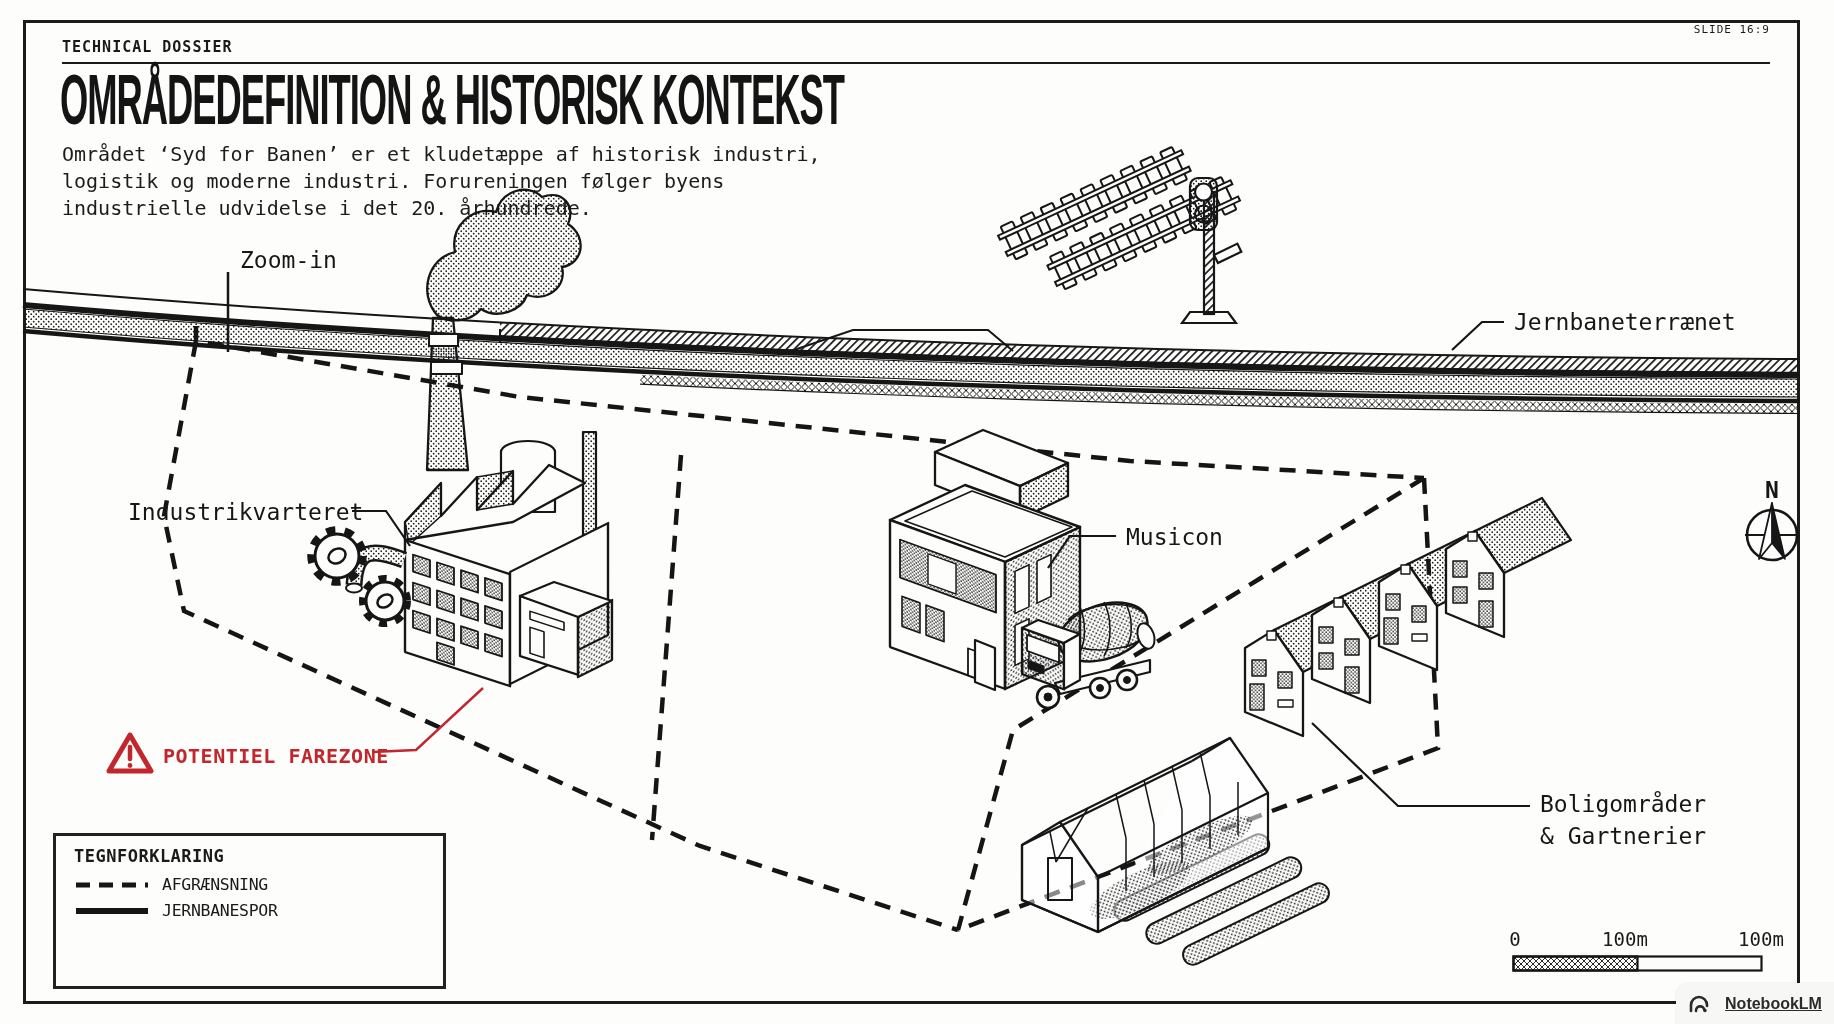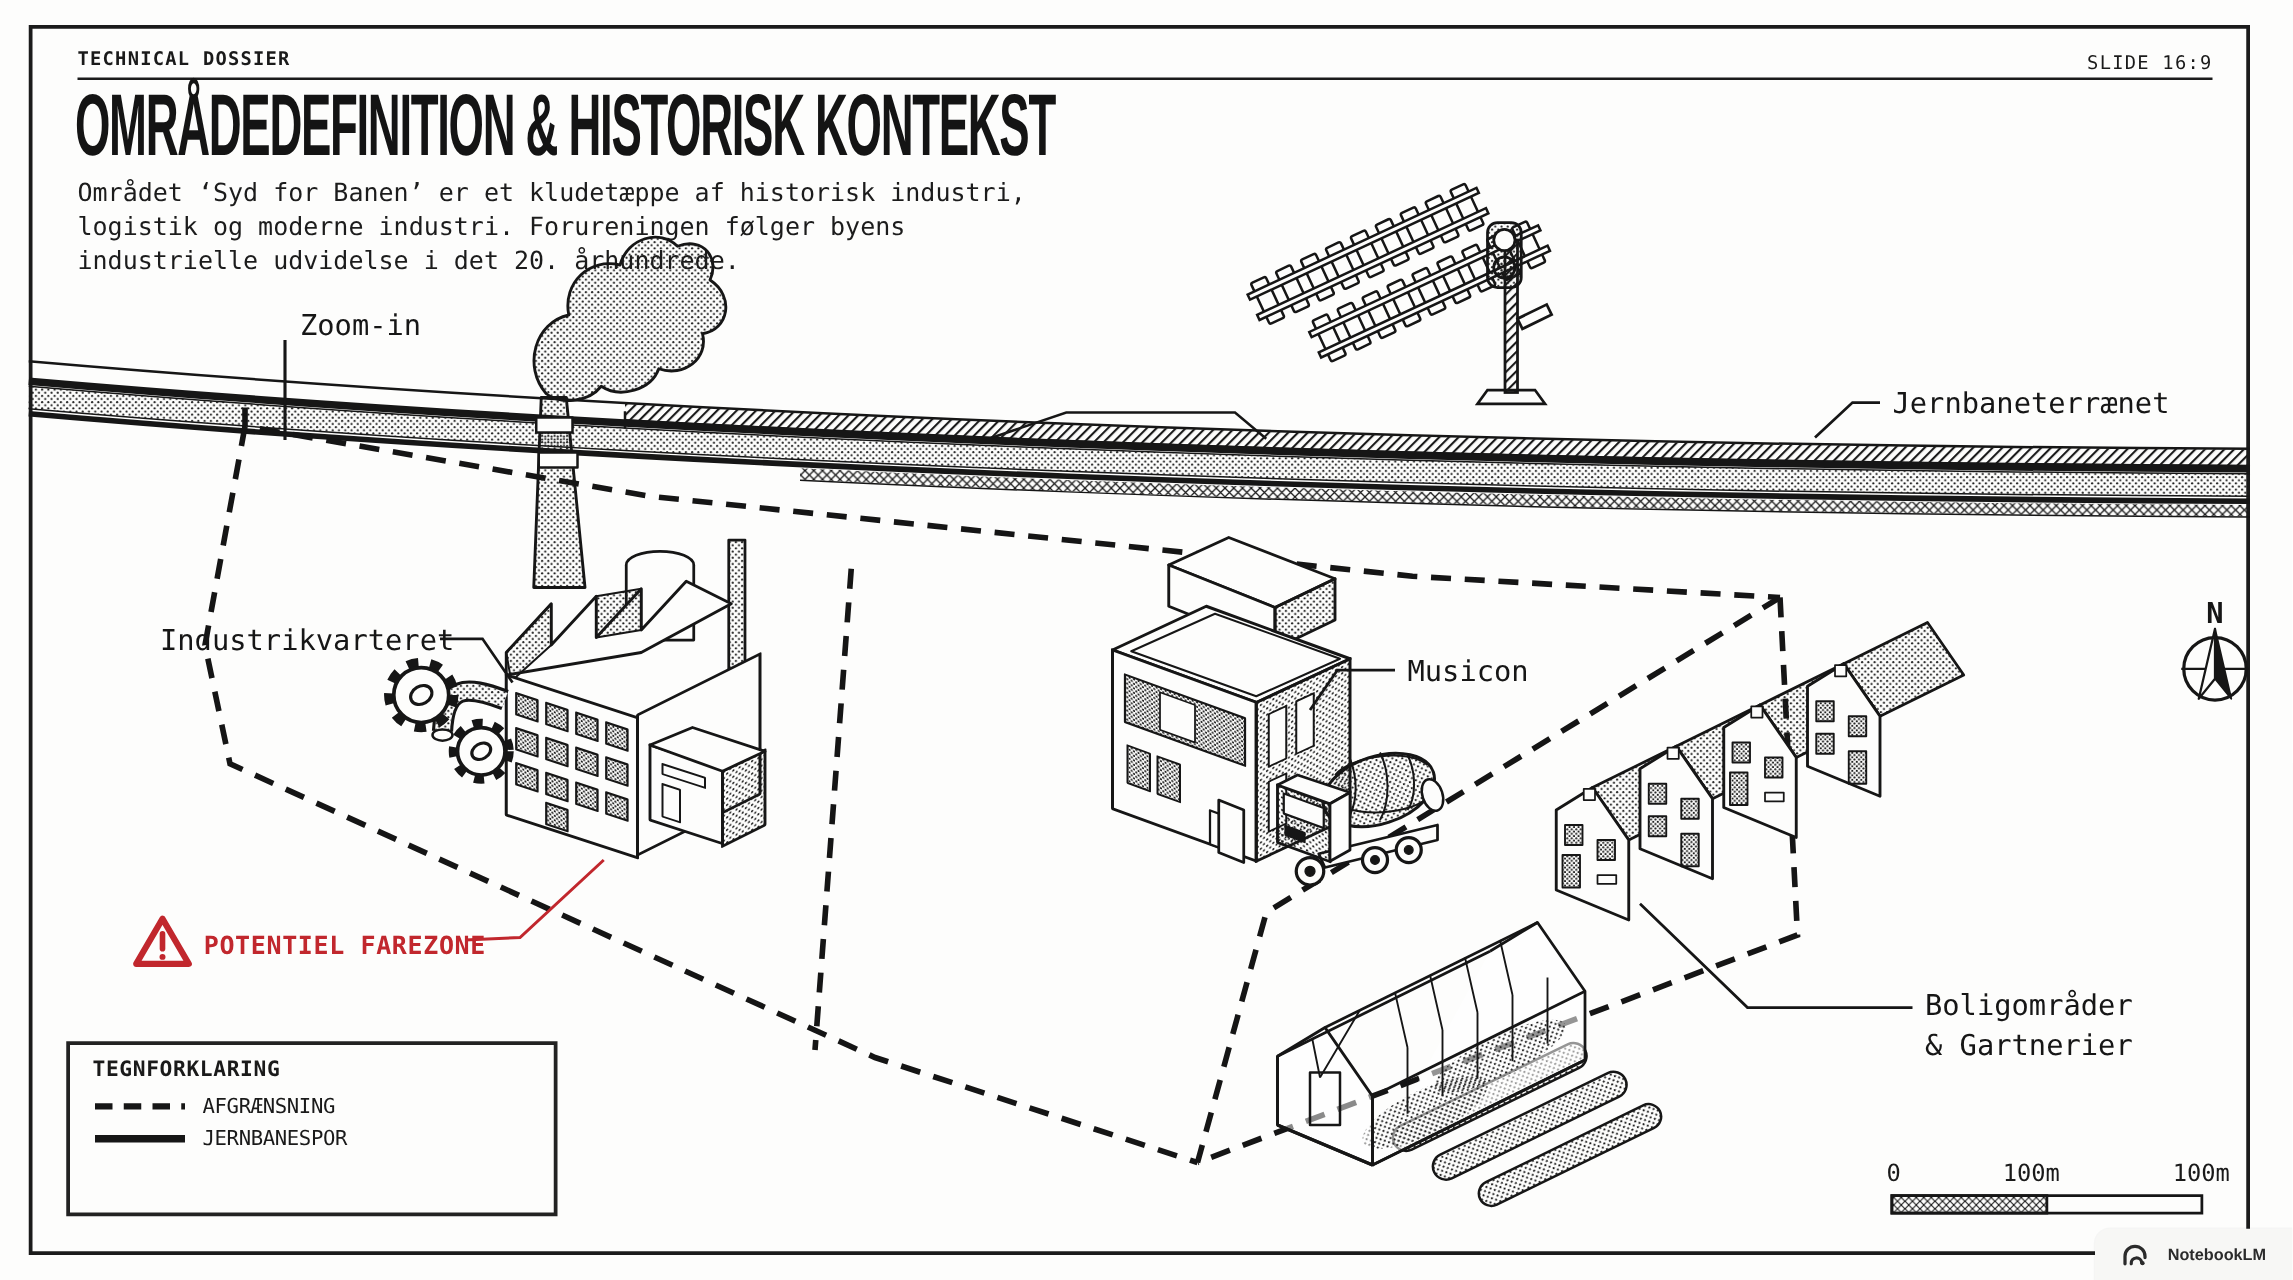--- a/index.html
+++ b/index.html
@@ -1,44 +1,44 @@
 <!DOCTYPE html>
 <html><head>
 <meta charset="utf-8">
 <style>
   html,body{margin:0;padding:0;background:#ffffff;}
   #page{position:relative;width:1834px;height:1024px;background:#fdfdfc;overflow:hidden;
         font-family:"DejaVu Sans Mono","Liberation Mono",monospace;color:#1a1a1a;}
   #frame{position:absolute;left:23px;top:20px;width:1771px;height:978px;border:3px solid #1b1b1b;background:#fdfdfc;}
   .hdr-small{position:absolute;top:38px;left:62px;font-size:15px;letter-spacing:1px;font-weight:bold;}
-  .hdr-slide{position:absolute;top:41px;right:64px;font-size:15px;letter-spacing:1px;}
+  .hdr-slide{position:absolute;top:23px;right:64px;font-size:11px;letter-spacing:1px;}
   #hdr-rule{position:absolute;top:62px;left:62px;width:1708px;height:2px;background:#1b1b1b;}
   #title{position:absolute;top:60px;left:60px;white-space:nowrap;
          font-family:"Liberation Sans","DejaVu Sans",sans-serif;font-weight:800;font-size:70px;
          letter-spacing:-2px;transform:scaleX(0.52);transform-origin:left top;color:#141414;}
   #intro{position:absolute;top:141px;left:62px;font-size:20px;line-height:27px;white-space:pre;color:#1c1c1c;}
   #mapsvg{position:absolute;left:0;top:0;}
   text.lbl{font-family:"DejaVu Sans Mono","Liberation Mono",monospace;font-size:23px;fill:#161616;}
   text.red{font-family:"DejaVu Sans Mono","Liberation Mono",monospace;font-size:20px;font-weight:bold;fill:#c1272d;letter-spacing:.5px;}
   
   #legend{position:absolute;left:53px;top:833px;width:369px;height:112px;border:3px solid #222;
-          background:#fdfdfc;padding:10px 0 12px 18px;}
+          background:#fdfdfc;padding:10px 0 28px 18px;}
   #legend .lg-title{font-size:17px;font-weight:bold;letter-spacing:.5px;margin-bottom:9px;}
   .lg-row{display:flex;align-items:center;gap:12px;margin-top:7px;}
   .lg-sym{width:76px;flex:0 0 76px;display:flex;align-items:center;}
   .lg-lab{font-size:16.5px;letter-spacing:-0.3px;}
   
   #scalebar{position:absolute;left:1512px;top:928px;width:252px;height:48px;}
   #scalebar .tick{position:absolute;top:0;font-size:19px;transform:translateX(-50%);}
   #scalebar .bar{position:absolute;top:27px;left:0;}
   
   #badge{position:absolute;right:0;bottom:0;width:158px;height:41px;background:#f7f7f5;
          border-radius:12px 0 0 0;display:flex;align-items:center;justify-content:center;gap:15px;
-         font-family:"Liberation Sans","DejaVu Sans",sans-serif;font-weight:700;font-size:13px;color:#2b2b2b;
-         box-shadow:0 0 0 1px rgba(0,0,0,0.03);}
+         font-family:"Liberation Sans","DejaVu Sans",sans-serif;font-weight:700;font-size:16px;color:#2b2b2b;
+         box-shadow:0 0 0 1px rgba(0,0,0,0.03);text-decoration:underline;}
 </style>
 </head>
 <body>
 
 <div id="page">
   <div id="frame"></div>
 
   <div class="hdr-small">TECHNICAL DOSSIER</div>
   <div class="hdr-slide">SLIDE 16:9</div>
   <div id="hdr-rule"></div>

